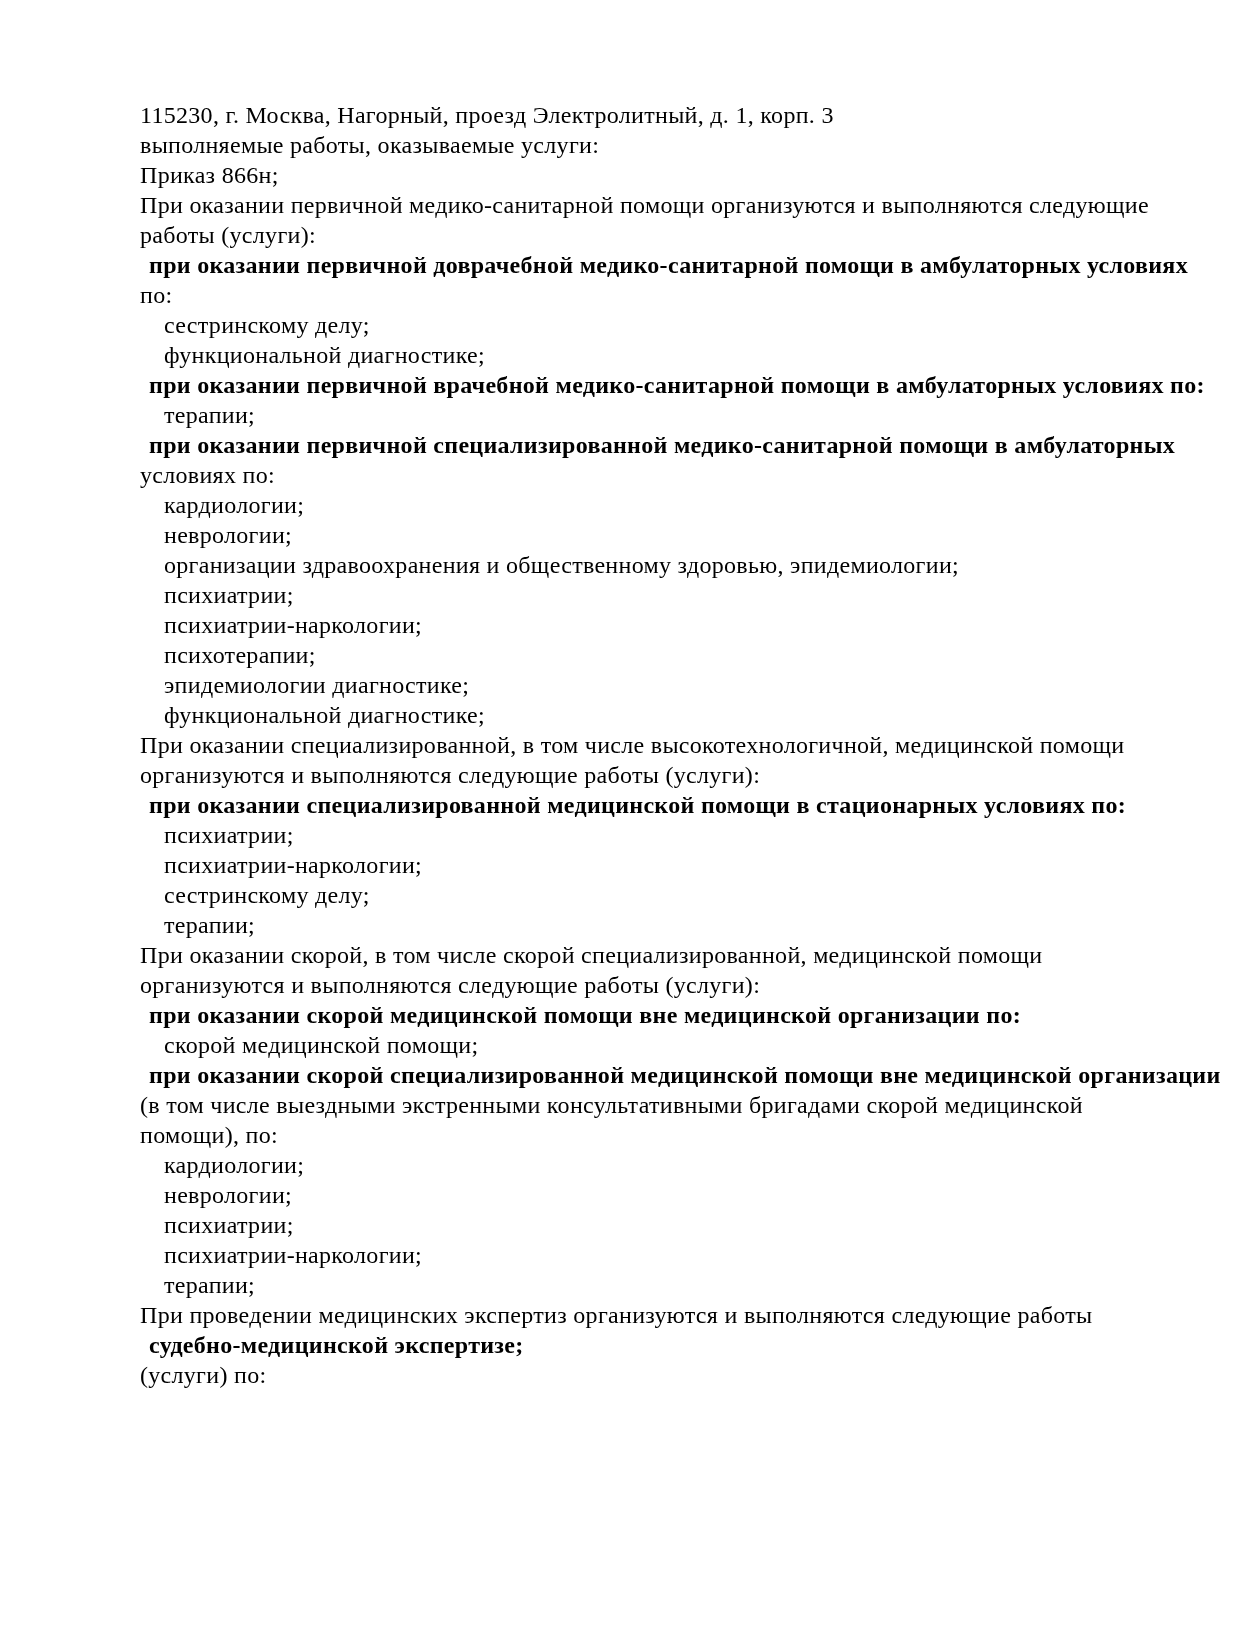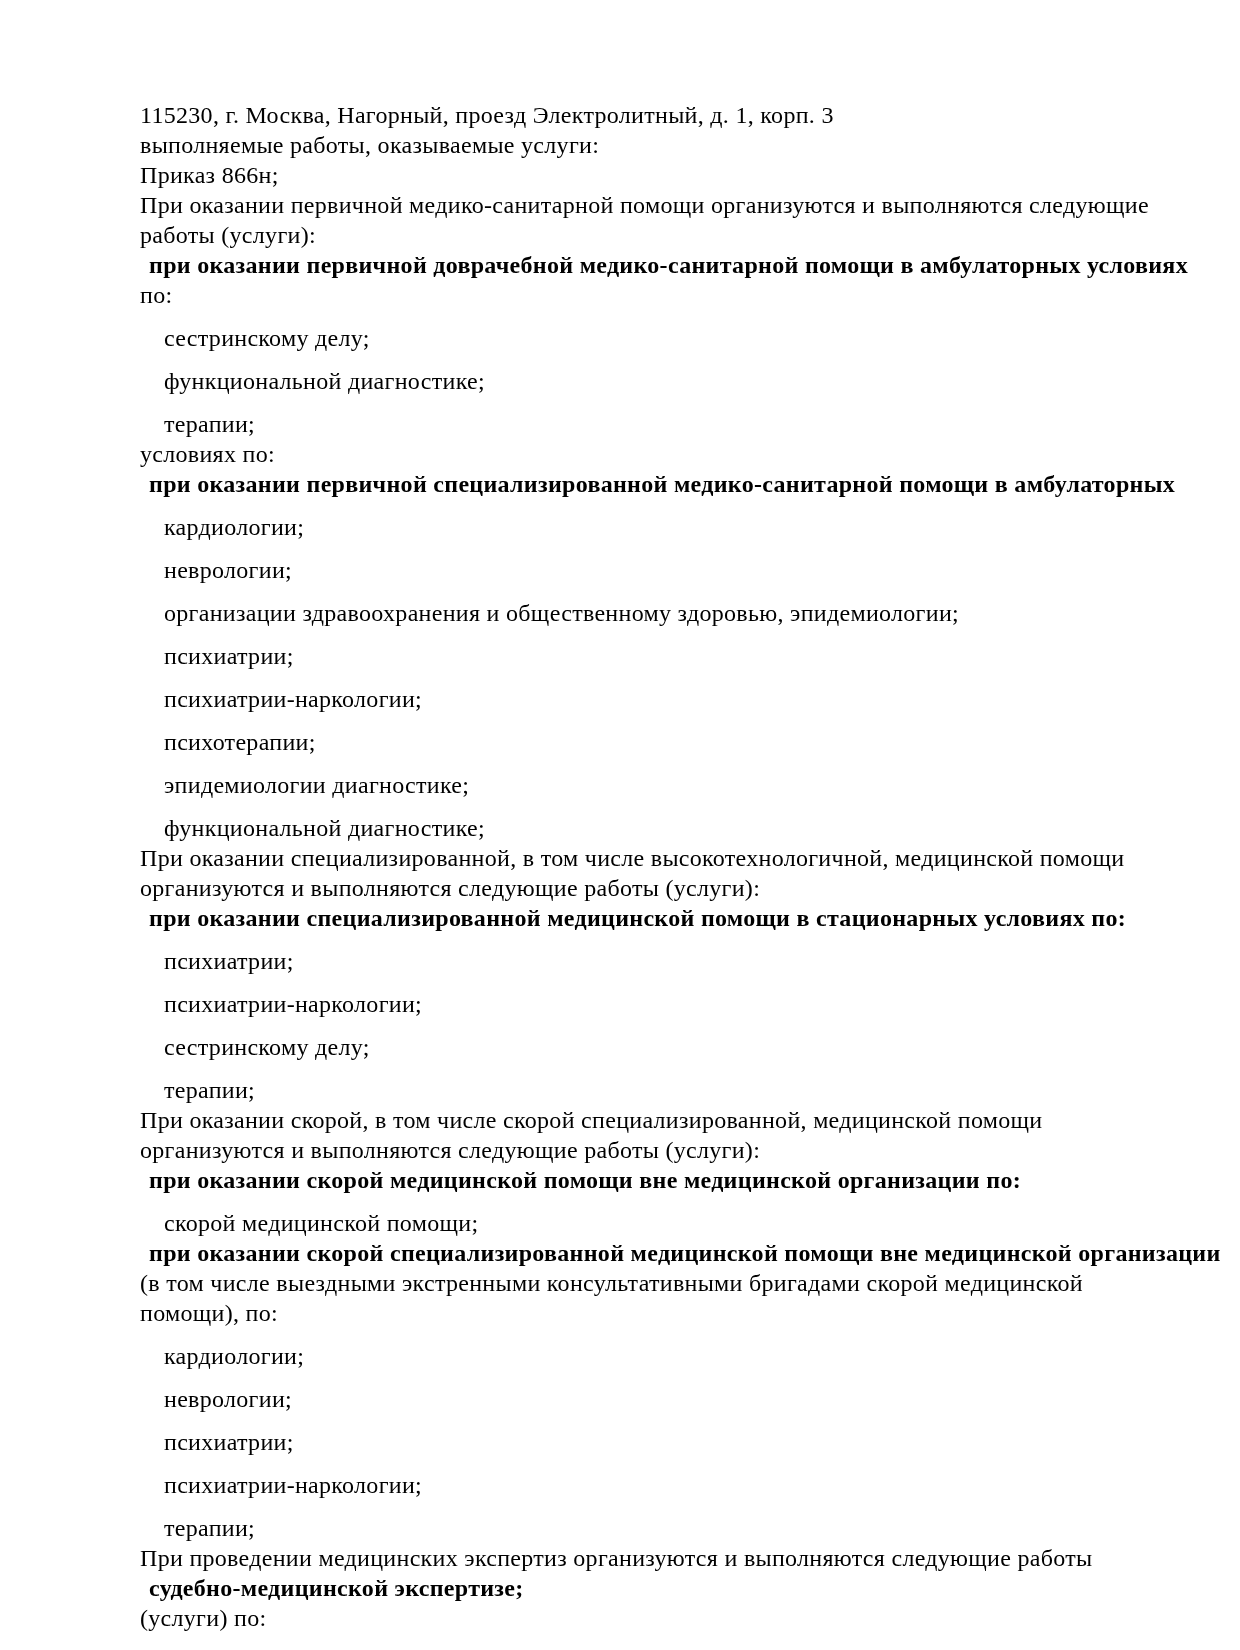--- a/index.html
+++ b/index.html
@@ -24,39 +24,40 @@
     font-size: 24px;
     line-height: 30px;
     letter-spacing: 0.3px;
     color: #000000;
   }
   .line {
     white-space: pre;
   }
   .indent-0 { padding-left: 0; }
   .indent-1 { padding-left: 9px; font-weight: bold; }
-  .indent-2 { padding-left: 24px; margin-top: 13px; }
+  .indent-2 { padding-left: 24px; }
 </style>
 </head>
 <body>
 
 <div class="page">
   <div class="text-block" id="text-block">
       <div class="line indent-0">115230, г. Москва, Нагорный, проезд Электролитный, д. 1, корп. 3</div>
       <div class="line indent-0">выполняемые работы, оказываемые услуги:</div>
       <div class="line indent-0">Приказ 866н;</div>
       <div class="line indent-0">При оказании первичной медико-санитарной помощи организуются и выполняются следующие</div>
       <div class="line indent-0">работы (услуги):</div>
       <div class="line indent-1">при оказании первичной доврачебной медико-санитарной помощи в амбулаторных условиях</div>
       <div class="line indent-0">по:</div>
       <div class="line indent-2">сестринскому делу;</div>
       <div class="line indent-2">функциональной диагностике;</div>
+      <div class="line indent-1">при оказании первичной врачебной медико-санитарной помощи в амбулаторных условиях по:</div>
       <div class="line indent-2">терапии;</div>
+      <div class="line indent-1">при оказании первичной специализированной медико-санитарной помощи в амбулаторных</div>
       <div class="line indent-0">условиях по:</div>
-      <div class="line indent-1">при оказании первичной специализированной медико-санитарной помощи в амбулаторных</div>
       <div class="line indent-2">кардиологии;</div>
       <div class="line indent-2">неврологии;</div>
       <div class="line indent-2">организации здравоохранения и общественному здоровью, эпидемиологии;</div>
       <div class="line indent-2">психиатрии;</div>
       <div class="line indent-2">психиатрии-наркологии;</div>
       <div class="line indent-2">психотерапии;</div>
       <div class="line indent-2">эпидемиологии диагностике;</div>
       <div class="line indent-2">функциональной диагностике;</div>
       <div class="line indent-0">При оказании специализированной, в том числе высокотехнологичной, медицинской помощи</div>
       <div class="line indent-0">организуются и выполняются следующие работы (услуги):</div>

